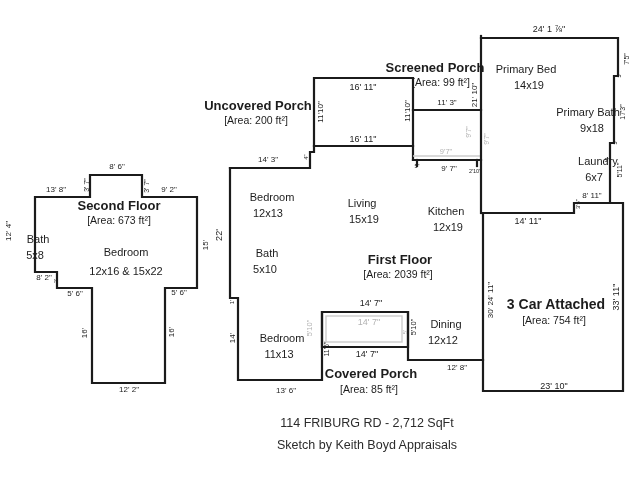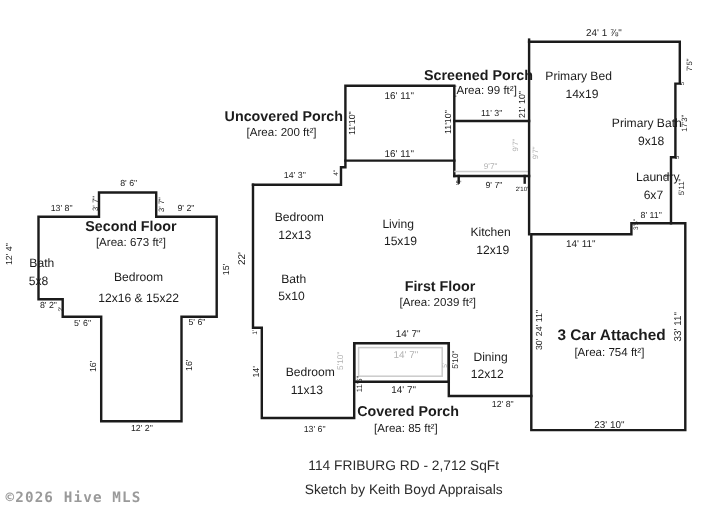--- a/index.html
+++ b/index.html
@@ -131,14 +131,13 @@
         <text x="623" y="112" font-size="7" text-anchor="middle" dominant-baseline="middle" fill="#1c1c1c" transform="rotate(-90 623 112)">17'3"</text>
         <text x="616" y="142" font-size="5.5" text-anchor="middle" dominant-baseline="middle" fill="#1c1c1c" transform="rotate(-90 616 142)">5"</text>
         <text x="620" y="170" font-size="7" text-anchor="middle" dominant-baseline="middle" fill="#1c1c1c" transform="rotate(-90 620 170)">5'11"</text>
         <text x="607" y="161" font-size="5.5" text-anchor="middle" dominant-baseline="middle" fill="#1c1c1c">5"</text>
       </g>
 
     <text class="footer-line" x="367" y="427" text-anchor="middle">114 FRIBURG RD - 2,712 SqFt</text>
     <text class="footer-line" x="367" y="449" text-anchor="middle">Sketch by Keith Boyd Appraisals</text>
   </svg>
 
-  <div id="watermark">©2026 Hive MLS</div>
 </div>
 
 </body></html>

